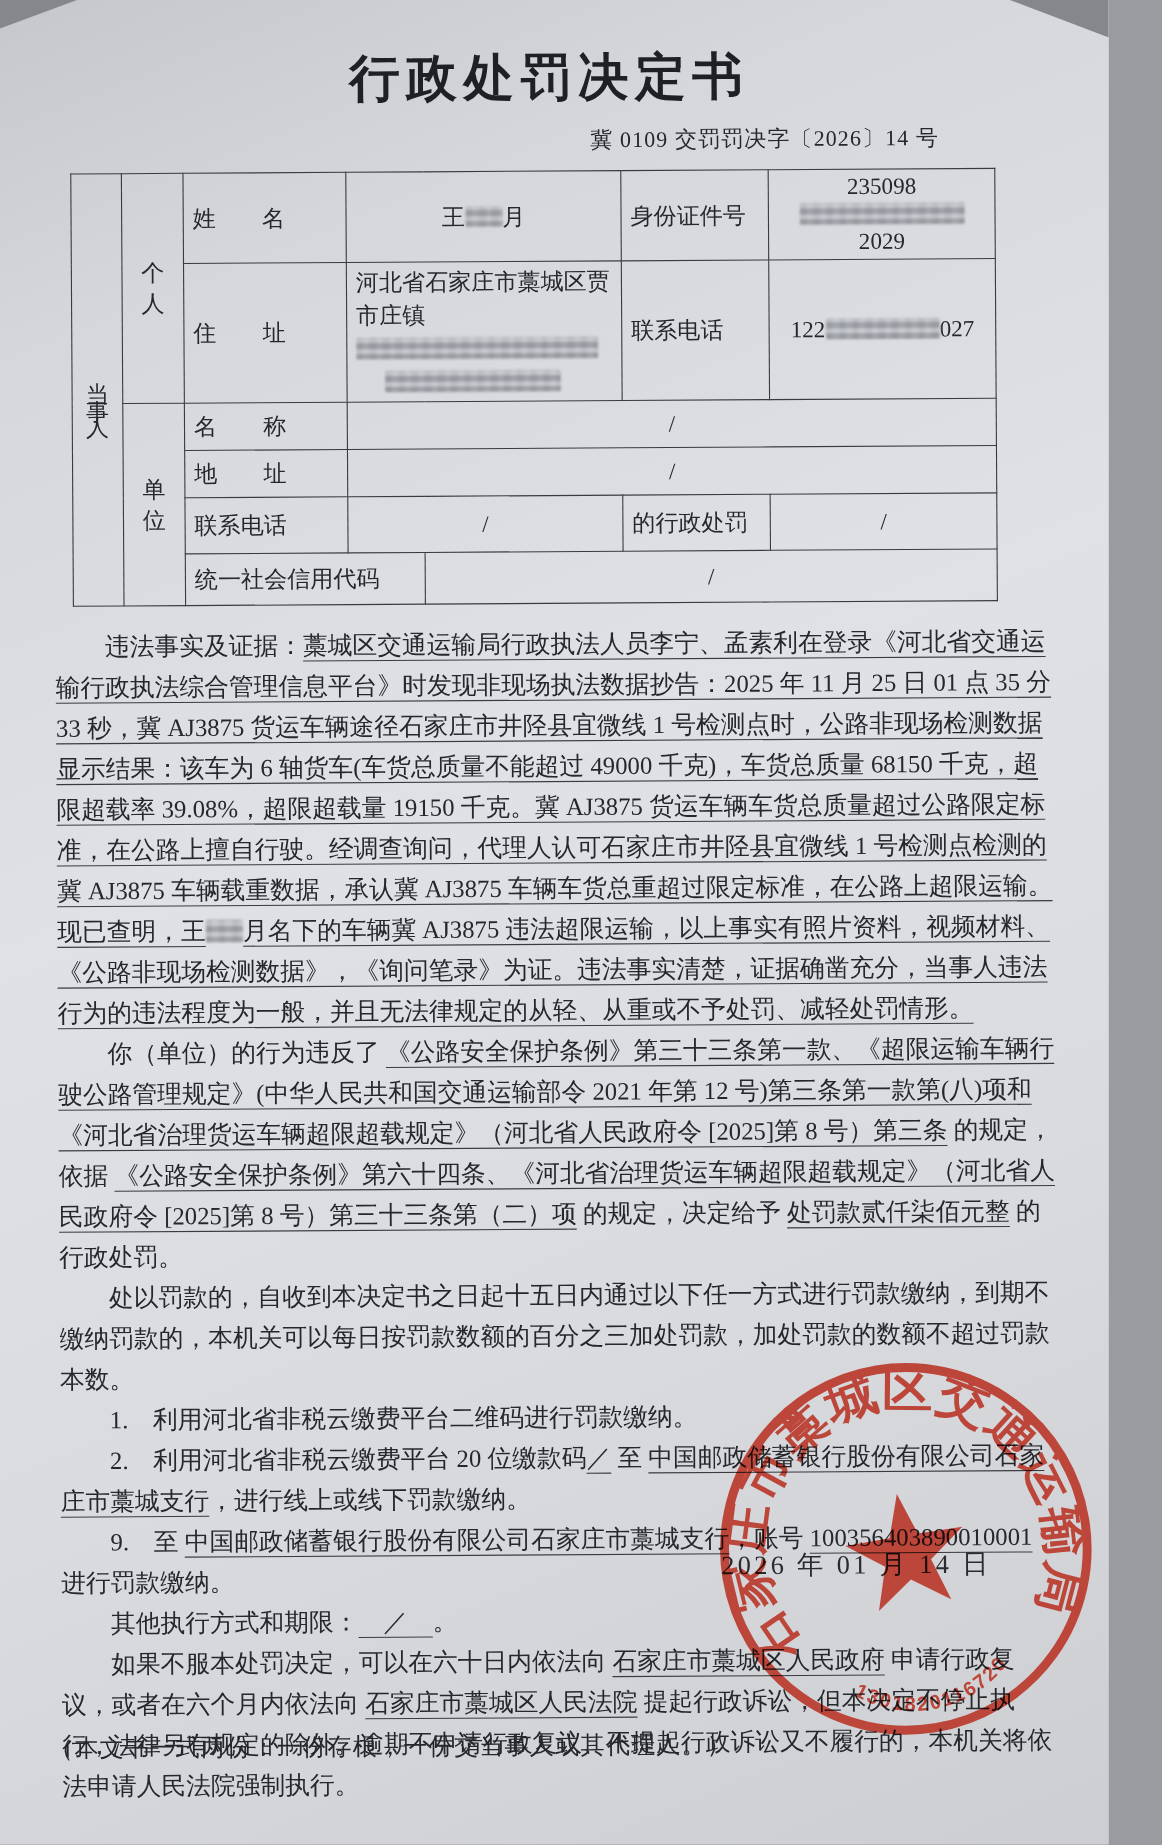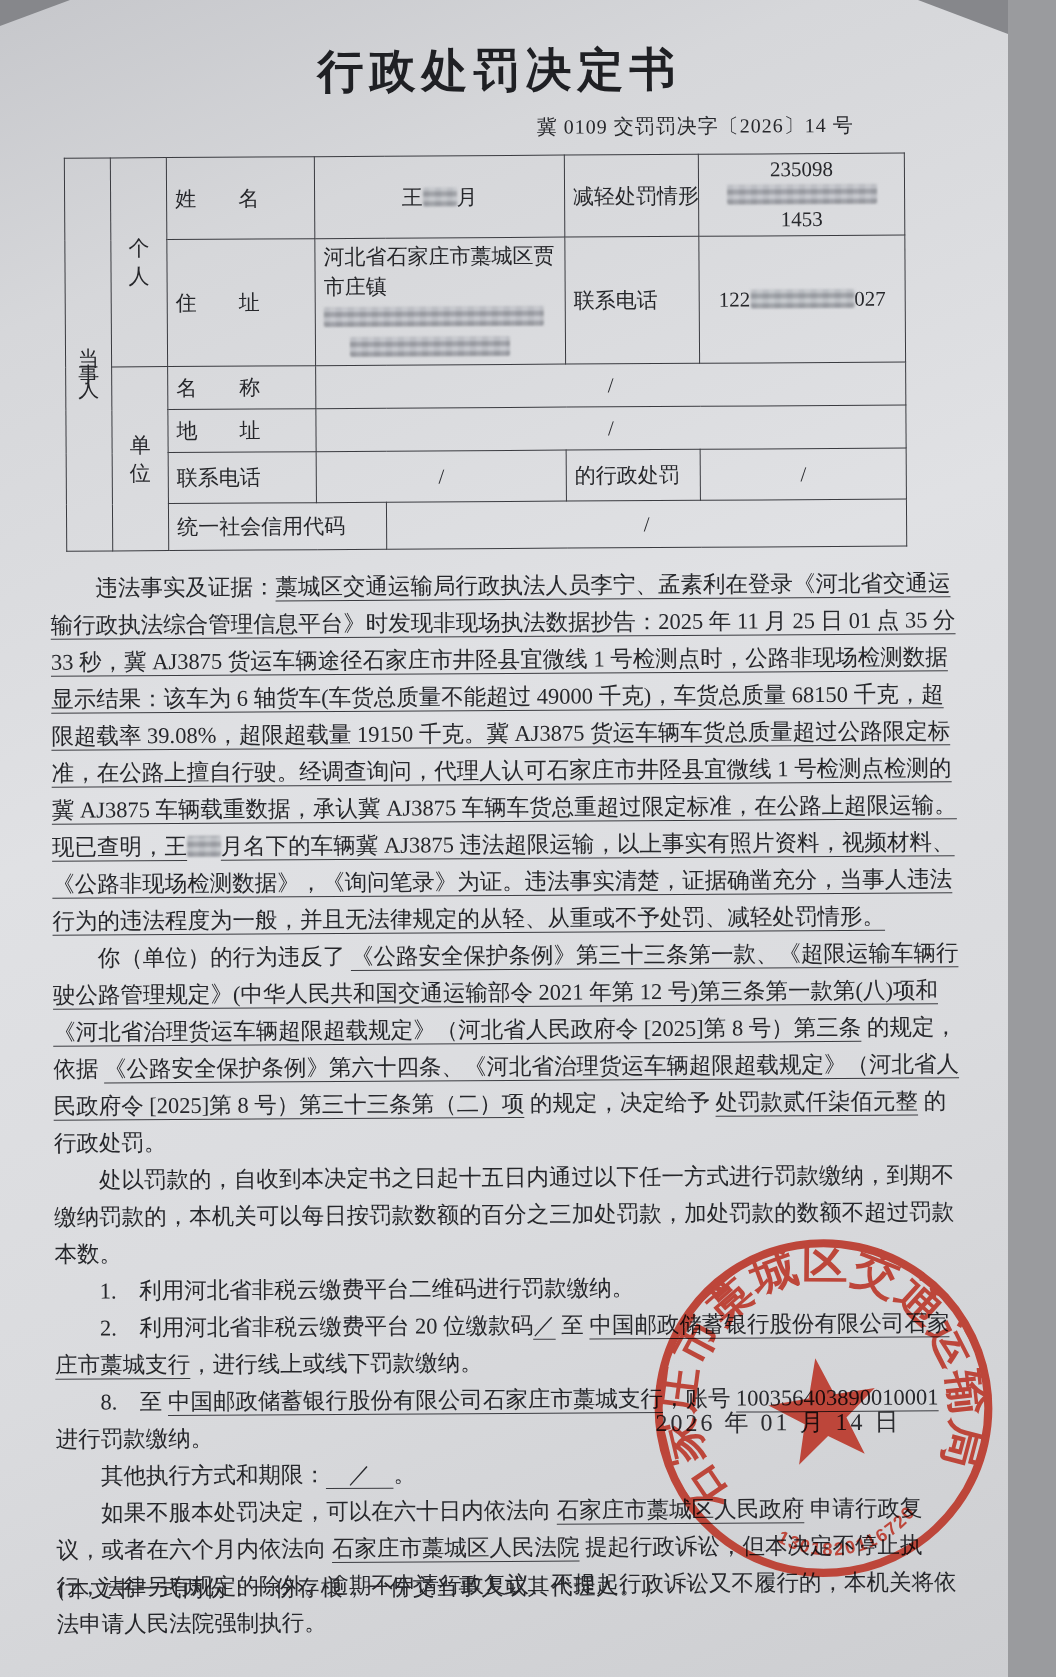--- a/index.html
+++ b/index.html
@@ -78,22 +78,22 @@
           <col style="width:180px">
           <col style="width:134px">
           <col style="width:206px">
       </colgroup>
       <tbody>
           <tr>
         <td class="vlabel" rowspan="6">当事人</td>
         <td class="val" rowspan="2">个人</td>
         <td class="lab" style="height:42px">姓　　名</td>
         <td class="val" colspan="2"><span>王</span><span class="redact w-name"></span><span>月</span></td>
-        <td class="lab">减轻处罚情形</td>
-        <td class="val"><span>235098</span><span class="redact w-id"></span><span>1453</span></td>
+        <td class="lab">身份证件号</td>
+        <td class="val"><span>235098</span><span class="redact w-id"></span><span>2029</span></td>
       </tr>
       <tr>
         <td class="lab" style="height:92px">住　　址</td>
         <td class="val-left" colspan="2">
           <span>河北省石家庄市藁城区贾</span><br>
           <span>市庄镇</span><span class="redact w-addr1"></span><br>
           <span class="redact w-addr2"></span>
         </td>
         <td class="lab">联系电话</td>
         <td class="val"><span>122</span><span class="redact w-phone"></span><span>027</span></td>
@@ -119,21 +119,21 @@
       </tr>
     </tbody>
       </table>
 
     <div class="body">
       <p><span>违法事实及证据：</span><span class="u">藁城区交通运输局行政执法人员李宁、孟素利在登录《河北省交通运输行政执法综合管理信息平台》时发现非现场执法数据抄告：2025 年 11 月 25 日 01 点 35 分 33 秒，冀 AJ3875 货运车辆途径石家庄市井陉县宜微线 1 号检测点时，公路非现场检测数据显示结果：该车为 6 轴货车(车货总质量不能超过 49000 千克)，车货总质量 68150 千克，超限超载率 39.08%，超限超载量 19150 千克。冀 AJ3875 货运车辆车货总质量超过公路限定标准，在公路上擅自行驶。经调查询问，代理人认可石家庄市井陉县宜微线 1 号检测点检测的冀 AJ3875 车辆载重数据，承认冀 AJ3875 车辆车货总重超过限定标准，在公路上超限运输。现已查明，王</span><span class="redact" style="width: 1.5em;"></span><span class="u">月名下的车辆冀 AJ3875 违法超限运输，以上事实有照片资料，视频材料、《公路非现场检测数据》，《询问笔录》为证。违法事实清楚，证据确凿充分，当事人违法行为的违法程度为一般，并且无法律规定的从轻、从重或不予处罚、减轻处罚情形。</span></p>
       <p><span>你（单位）的行为违反了 </span><span class="u">《公路安全保护条例》第三十三条第一款、《超限运输车辆行驶公路管理规定》(中华人民共和国交通运输部令 2021 年第 12 号)第三条第一款第(八)项和《河北省治理货运车辆超限超载规定》（河北省人民政府令 [2025]第 8 号）第三条</span><span> 的规定，依据 </span><span class="u">《公路安全保护条例》第六十四条、《河北省治理货运车辆超限超载规定》（河北省人民政府令 [2025]第 8 号）第三十三条第（二）项</span><span> 的规定，决定给予 </span><span class="u">处罚款贰仟柒佰元整</span><span> 的行政处罚。</span></p>
       <p><span>处以罚款的，自收到本决定书之日起十五日内通过以下任一方式进行罚款缴纳，到期不缴纳罚款的，本机关可以每日按罚款数额的百分之三加处罚款，加处罚款的数额不超过罚款本数。</span></p>
       <p><span>1.　利用河北省非税云缴费平台二维码进行罚款缴纳。</span></p>
       <p><span>2.　利用河北省非税云缴费平台 20 位缴款码</span><span class="u">／</span><span> 至 </span><span class="u">中国邮政储蓄银行股份有限公司石家庄市藁城支行</span><span>，进行线上或线下罚款缴纳。</span></p>
-      <p><span>8.　至 </span><span class="u">中国邮政储蓄银行股份有限公司石家庄市藁城支行</span><span>，账号 </span><span class="u">100356403890010001</span><span> 进行罚款缴纳。</span></p>
+      <p><span>9.　至 </span><span class="u">中国邮政储蓄银行股份有限公司石家庄市藁城支行</span><span>，账号 </span><span class="u">100356403890010001</span><span> 进行罚款缴纳。</span></p>
       <p><span>其他执行方式和期限：</span><span class="u">　／　</span><span>。</span></p>
       <p><span>如果不服本处罚决定，可以在六十日内依法向 </span><span class="u">石家庄市藁城区人民政府</span><span> 申请行政复议，或者在六个月内依法向 </span><span class="u">石家庄市藁城区人民法院</span><span> 提起行政诉讼，但本决定不停止执行，法律另有规定的除外。逾期不申请行政复议、不提起行政诉讼又不履行的，本机关将依法申请人民法院强制执行。</span></p>
     </div>
 
     <div class="seal-wrap">
       <svg viewBox="0 0 360 360">
         <circle cx="180" cy="180" r="163" fill="none" stroke="#bb392c" stroke-width="8"></circle>
         <path id="sealTextArc" d="M 75.2 253.4 A 128 128 0 1 1 284.8 253.4" fill="none"></path>
         <path id="sealNumArc" d="M 108 298 A 106 106 0 0 0 252 298" fill="none"></path>
         <text font-size="45" fill="#bb392c" font-weight="bold" font-family="Liberation Serif, DejaVu Serif, serif">

